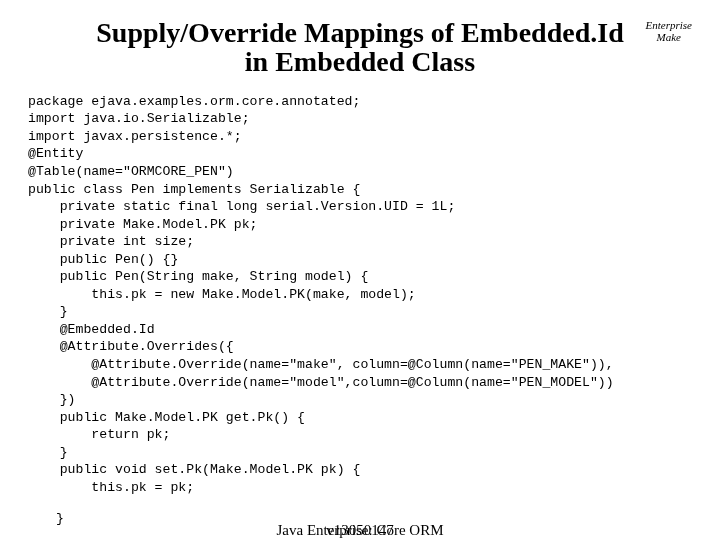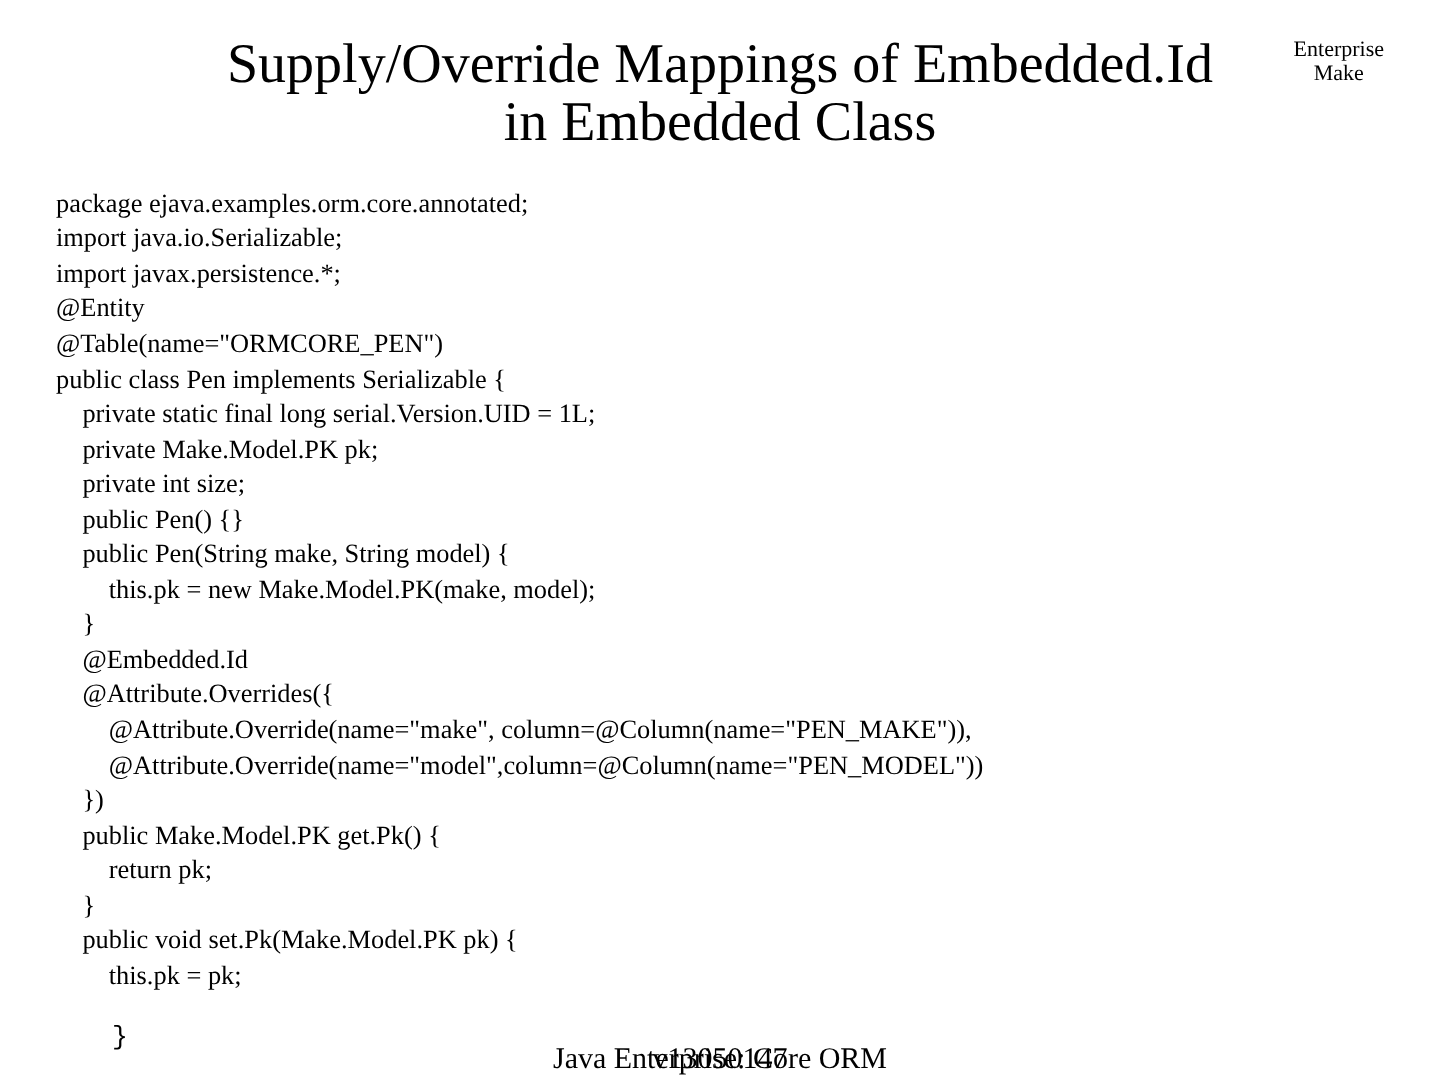--- a/index.html
+++ b/index.html
@@ -20,34 +20,35 @@
   }
   .header-row {
     display: flex;
     align-items: flex-start;
     justify-content: center;
     position: relative;
     margin-bottom: 6px;
   }
   .title {
     font-size: 28px;
-    font-weight: 400;
+    font-weight: 700;
     text-align: center;
     line-height: 1.05;
   }
   .top-right-label {
     position: absolute;
     right: 0;
     top: 2px;
     font-size: 11px;
     line-height: 1.05;
     text-align: center;
+    font-style: italic;
   }
   .code-block {
-    font-family: Liberation Serif, serif;
+    font-family: Liberation Mono, monospace;
     font-size: 13.2px;
     line-height: 1.33;
     white-space: pre;
     margin-top: 16px;
   }
   .footer {
     position: absolute;
     bottom: 1px;
     left: 28px;
     right: 28px;

